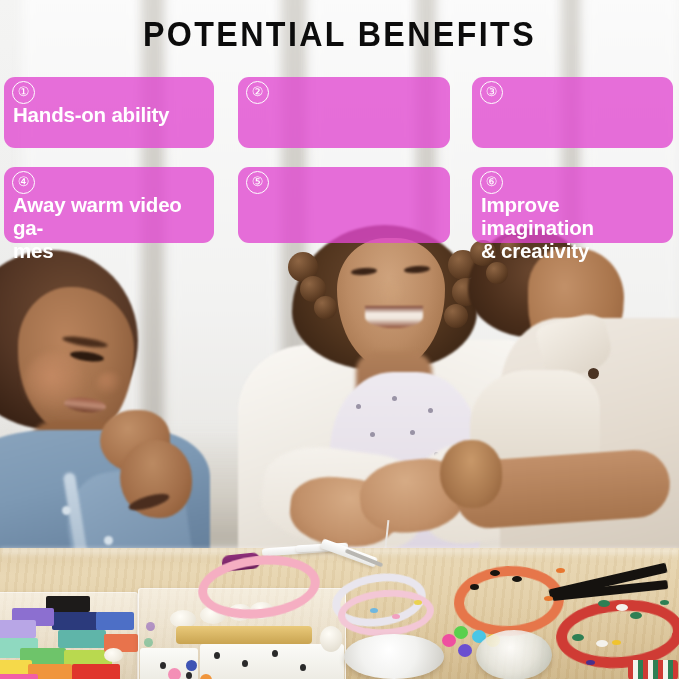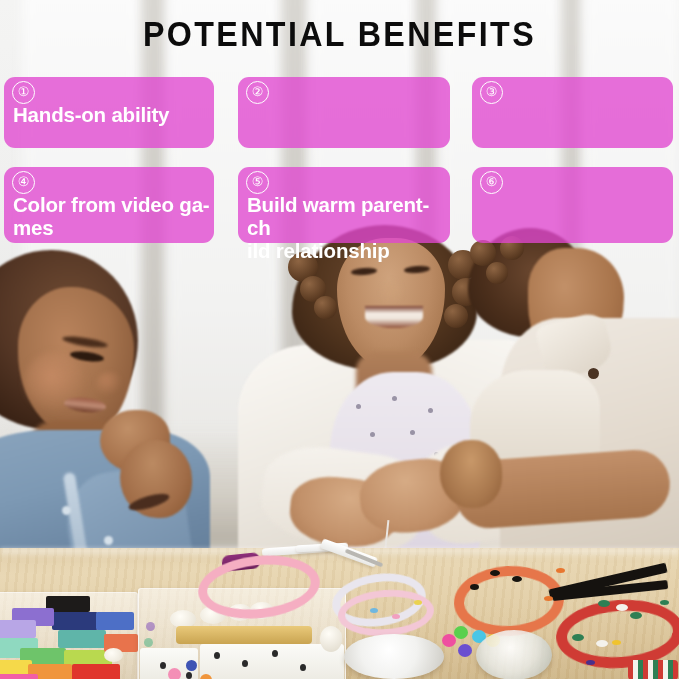--- a/index.html
+++ b/index.html
@@ -621,27 +621,27 @@
   <div class="badge" style="left:238px;top:77px;width:212px;height:71px;">
     <div class="num">②</div>
   </div>
 
   <div class="badge" style="left:472px;top:77px;width:201px;height:71px;">
     <div class="num">③</div>
   </div>
 
   <div class="badge" style="left:4px;top:167px;width:210px;height:76px;">
     <div class="num">④</div>
-    <div class="txt">Color from video ga-
+    <div class="txt">Away warm video ga-
 mes</div>
   </div>
 
   <div class="badge" style="left:238px;top:167px;width:212px;height:76px;">
     <div class="num">⑤</div>
-    <div class="txt">Build warm parent-ch
-ild relationship</div>
   </div>
 
   <div class="badge" style="left:472px;top:167px;width:201px;height:76px;">
     <div class="num">⑥</div>
+    <div class="txt">Improve imagination
+&amp; creativity</div>
   </div>
 
 </div>
 
 </body></html>

